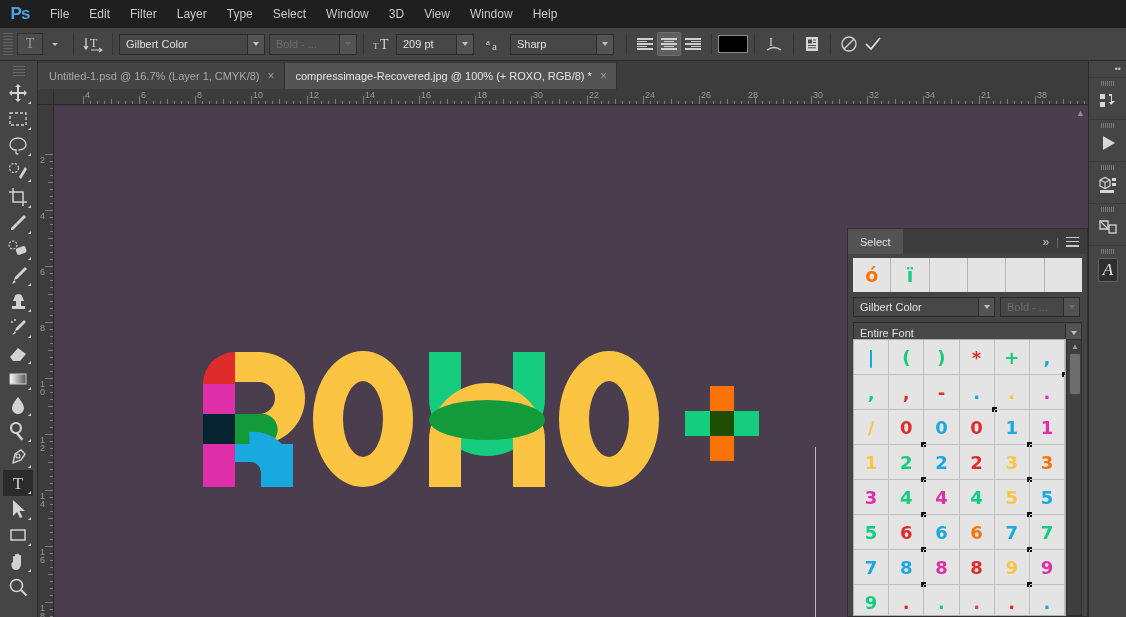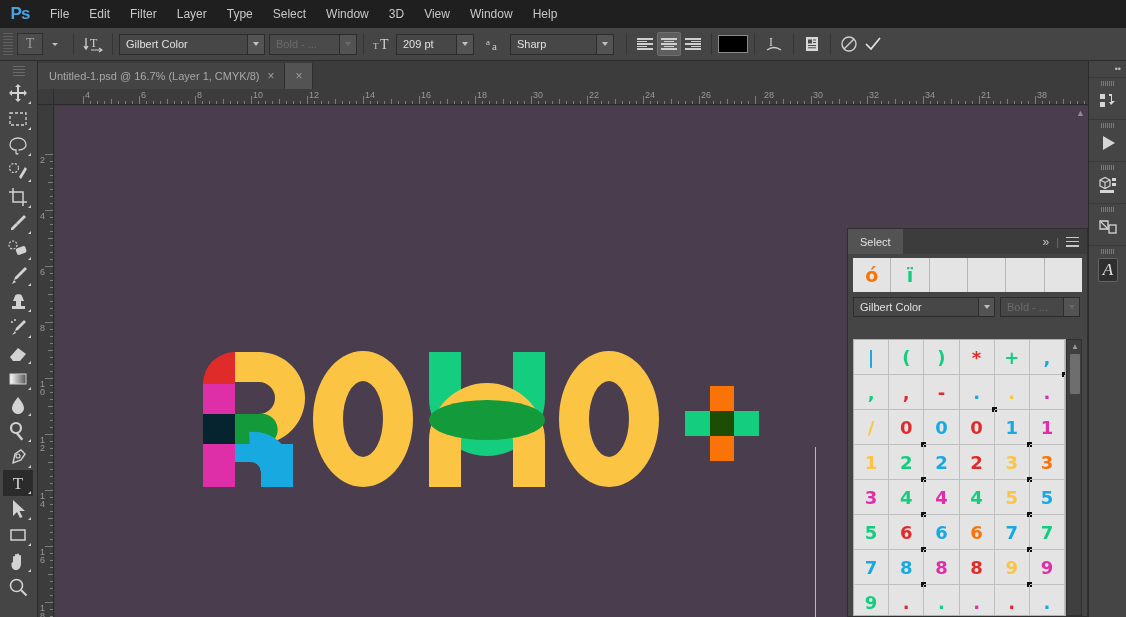--- a/index.html
+++ b/index.html
@@ -357,20 +357,21 @@
       </svg>
     </div>
   </div>
 
   <div class="tabbar" id="tabbar">
       <div class="doc-tab">
         <span>Untitled-1.psd @ 16.7% (Layer 1, CMYK/8)</span>
         <span class="tab-x">×</span>
       </div>
       <div class="doc-tab active">
+        <span>compressimage-Recovered.jpg @ 100% (+ ROXO, RGB/8) *</span>
         <span class="tab-x">×</span>
       </div>
     </div>
   <div class="tabbar-arrows">«</div>
 
   <div class="toolbar">
     <div class="tb-grip"></div>
     <div id="tools">
         <div class="tool">
           <svg width="22" height="22" viewBox="0 0 22 22">
@@ -660,21 +661,21 @@
         <div class="rh-tick" style="left: 654px; height: 3px;"></div>
         <div class="rh-label" style="left: 663px;">26</div>
         <div class="rh-tick" style="left: 661px; height: 8px;"></div>
         <div class="rh-tick" style="left: 668px; height: 3px;"></div>
         <div class="rh-tick" style="left: 675px; height: 3px;"></div>
         <div class="rh-tick" style="left: 682px; height: 3px;"></div>
         <div class="rh-tick" style="left: 689px; height: 5px;"></div>
         <div class="rh-tick" style="left: 696px; height: 3px;"></div>
         <div class="rh-tick" style="left: 703px; height: 3px;"></div>
         <div class="rh-tick" style="left: 710px; height: 3px;"></div>
-        <div class="rh-label" style="left: 726px; text-align: right;">28</div>
+        <div class="rh-label" style="left: 710px; text-align: right;">28</div>
         <div class="rh-tick" style="left: 717px; height: 8px;"></div>
         <div class="rh-tick" style="left: 724px; height: 3px;"></div>
         <div class="rh-tick" style="left: 731px; height: 3px;"></div>
         <div class="rh-tick" style="left: 738px; height: 3px;"></div>
         <div class="rh-tick" style="left: 745px; height: 5px;"></div>
         <div class="rh-tick" style="left: 752px; height: 3px;"></div>
         <div class="rh-tick" style="left: 759px; height: 3px;"></div>
         <div class="rh-tick" style="left: 766px; height: 3px;"></div>
         <div class="rh-label" style="left: 775px;">30</div>
         <div class="rh-tick" style="left: 773px; height: 8px;"></div>
@@ -902,20 +903,28 @@
           </span>
       </div>
       <div class="gp-select disabled" style="width:80px">
         <span>Bold - ...</span>
         <span class="caret-box">
             <i class="caret" style="border-top-color:#6b6b6b"></i>
           </span>
       </div>
     </div>
 
+    <div class="gp-row">
+      <div class="gp-select" style="width:229px;height:21px">
+        <span>Entire Font</span>
+        <span class="caret-box">
+            <i class="caret"></i>
+          </span>
+      </div>
+    </div>
 
     <div class="gp-grid-wrap">
       <div class="gp-grid" id="gp-grid">
           <div class="gcell">
             <span style="color: rgb(24, 169, 224);">|</span>
           </div>
           <div class="gcell">
             <span style="color: rgb(20, 205, 127);">(</span>
           </div>
           <div class="gcell">

